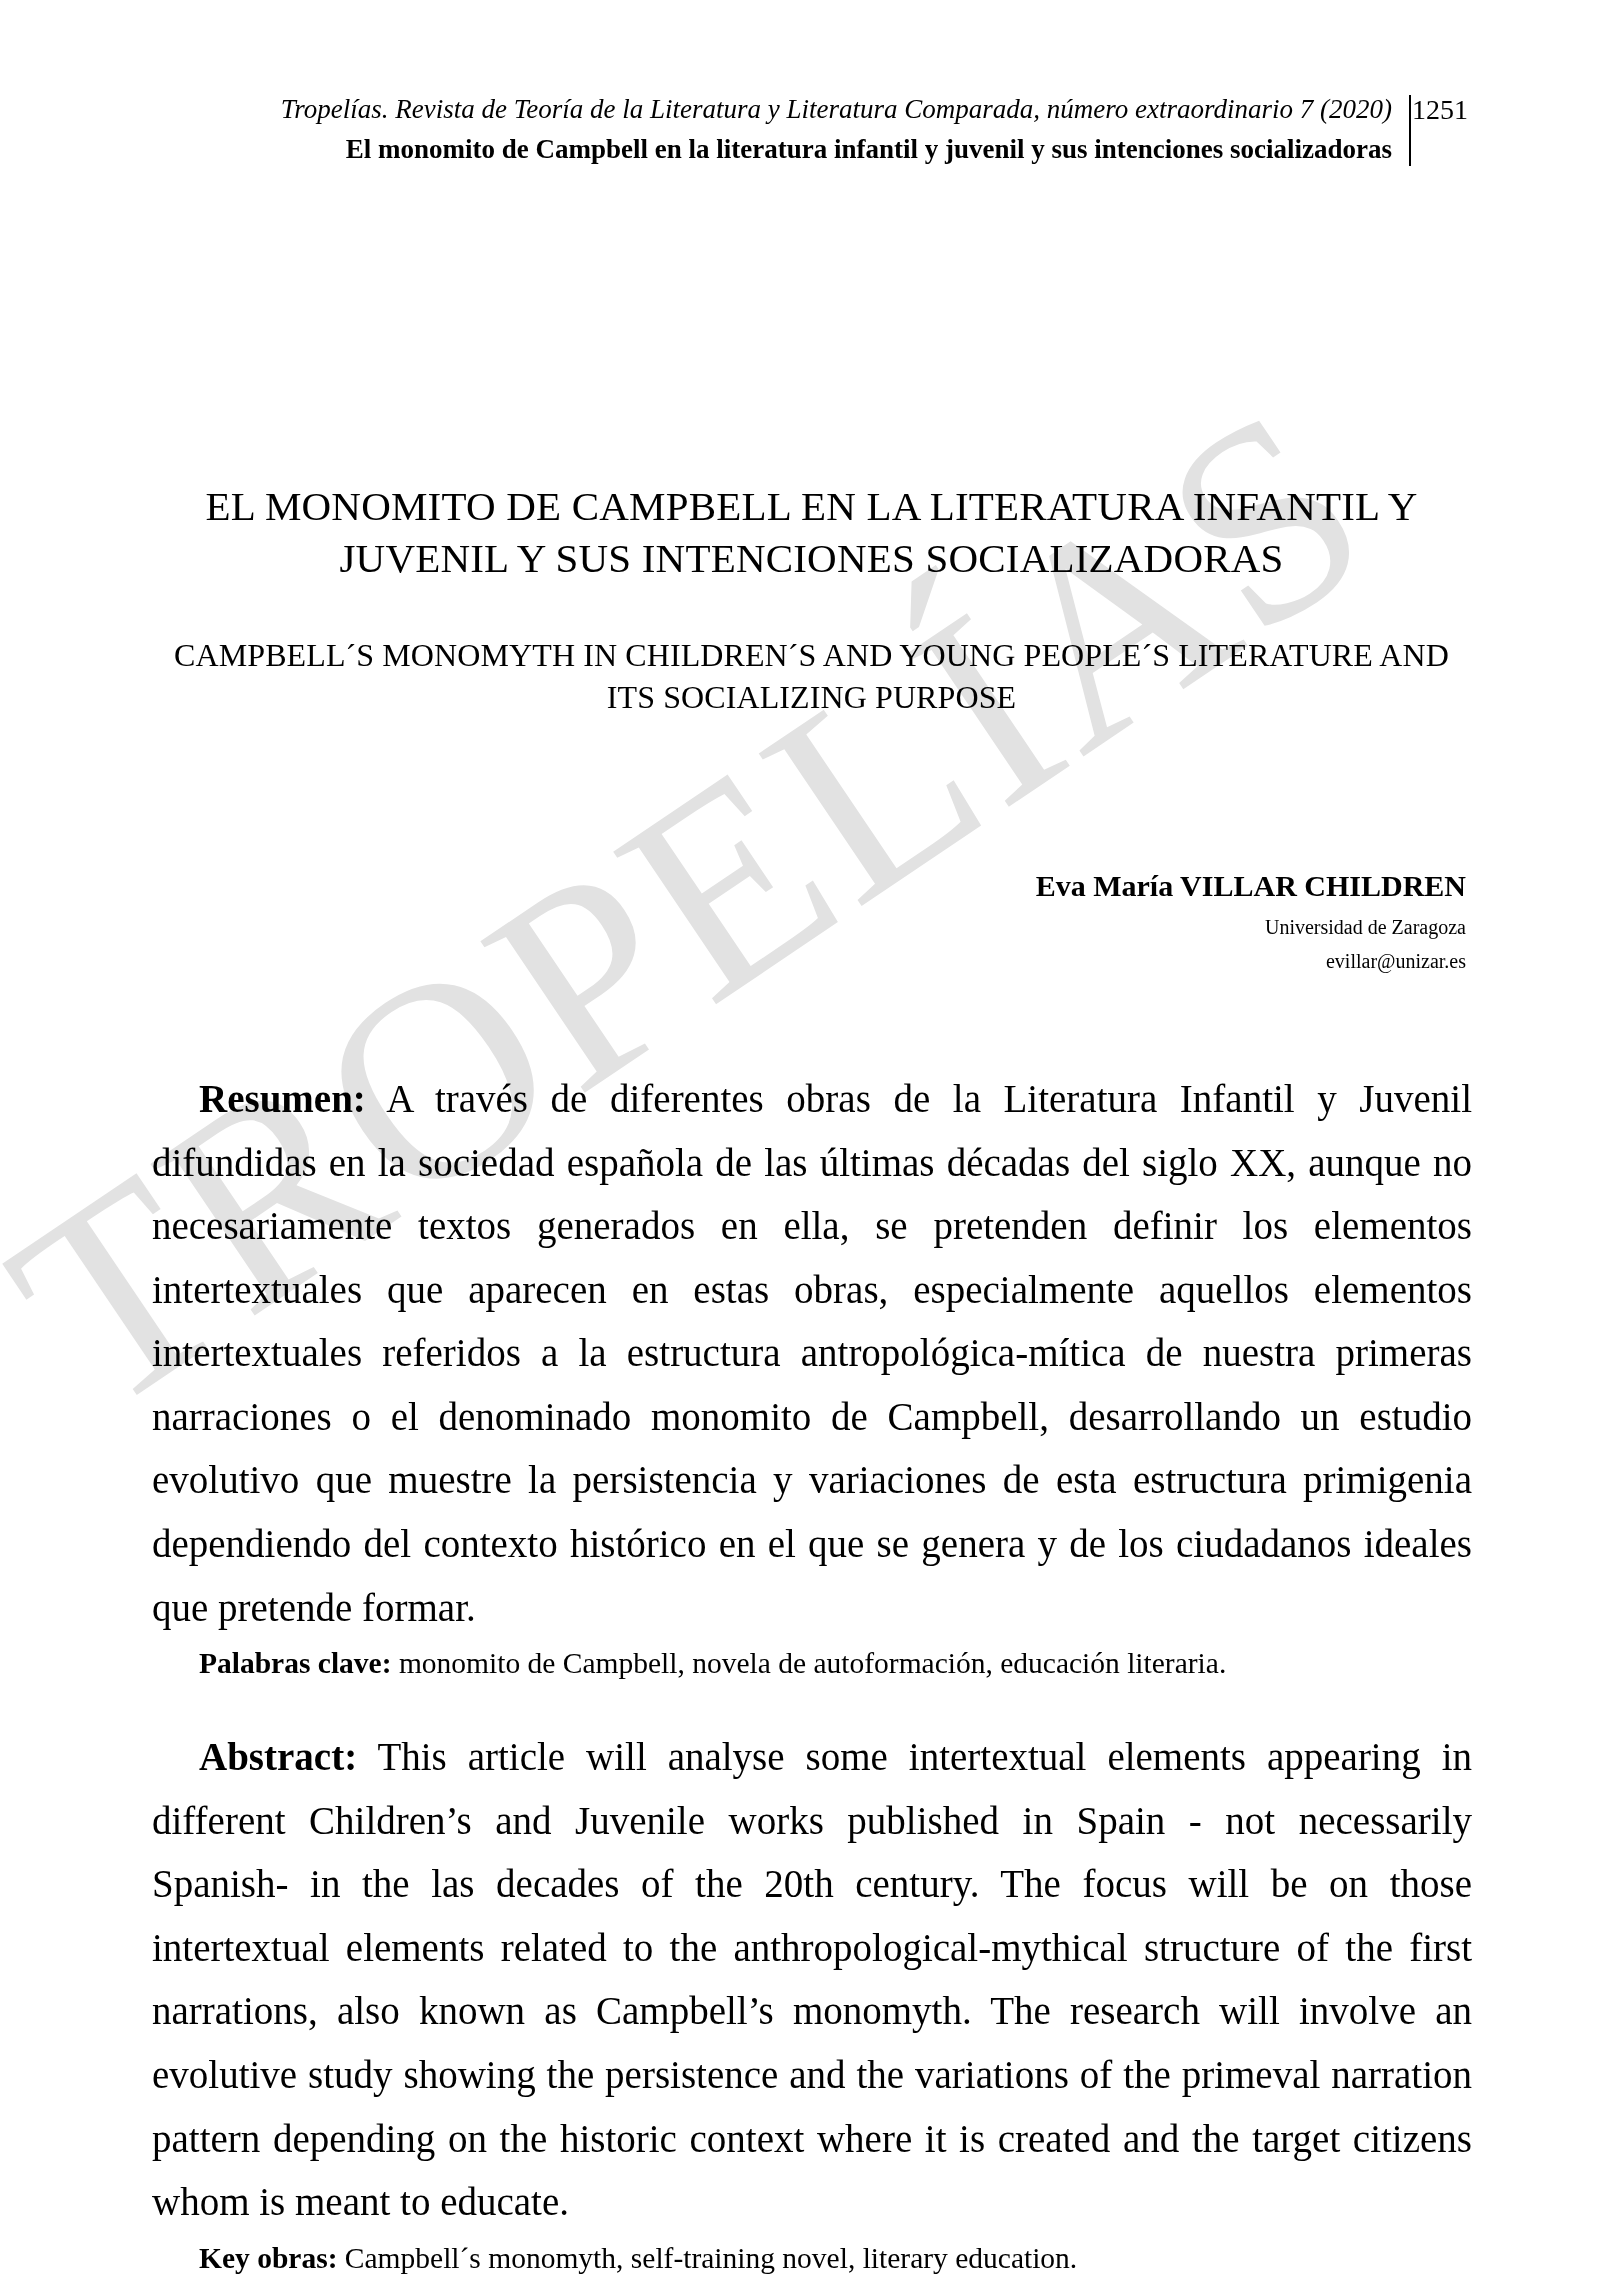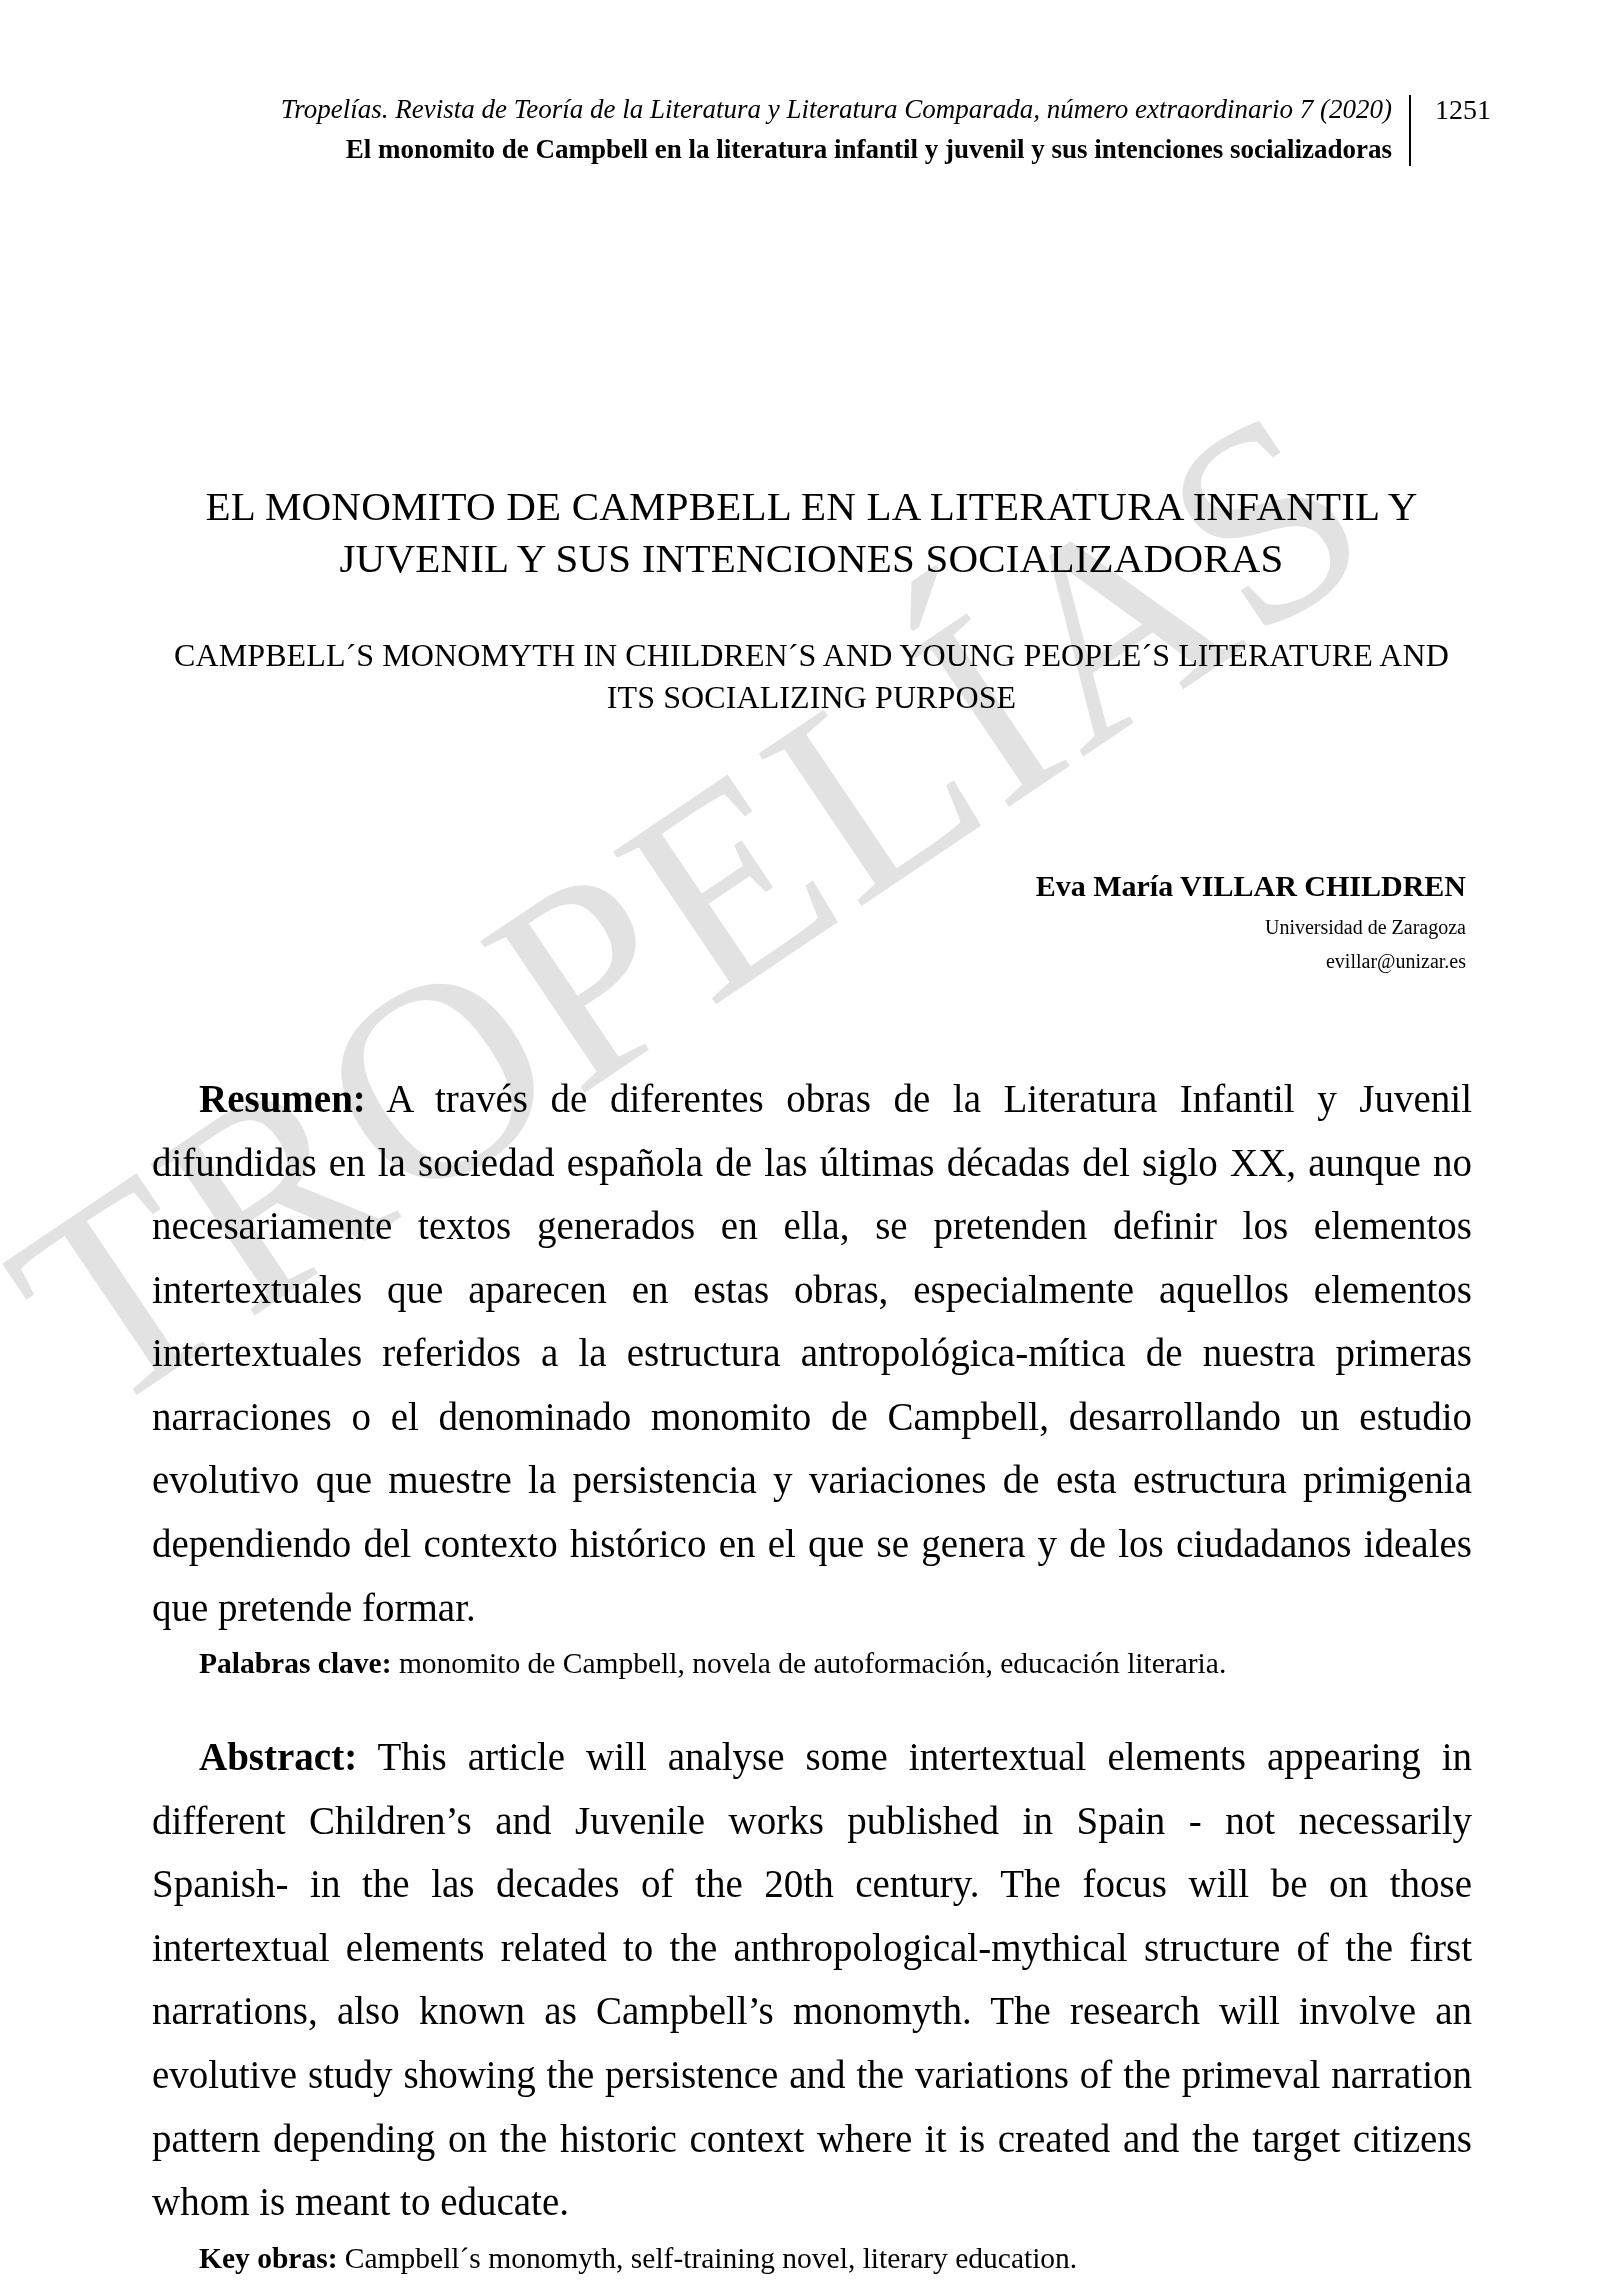--- a/index.html
+++ b/index.html
@@ -73,21 +73,21 @@
     flex: 0 0 auto;
     width: 2px;
     background: #000;
     align-self: stretch;
     margin-top: 2.6px;
     margin-bottom: 1.3px;
   }
   .rh-right {
     flex: 0 0 auto;
     width: 98px;
-    padding-left: 24px;
+    padding-left: 1px;
     box-sizing: border-box;
     font-size: 28px;
     line-height: 1.28;
     text-align: left;
   }
   #rh-journal {
     font-style: italic;
     font-size: 27px;
     line-height: 1.3;
     display: block;

